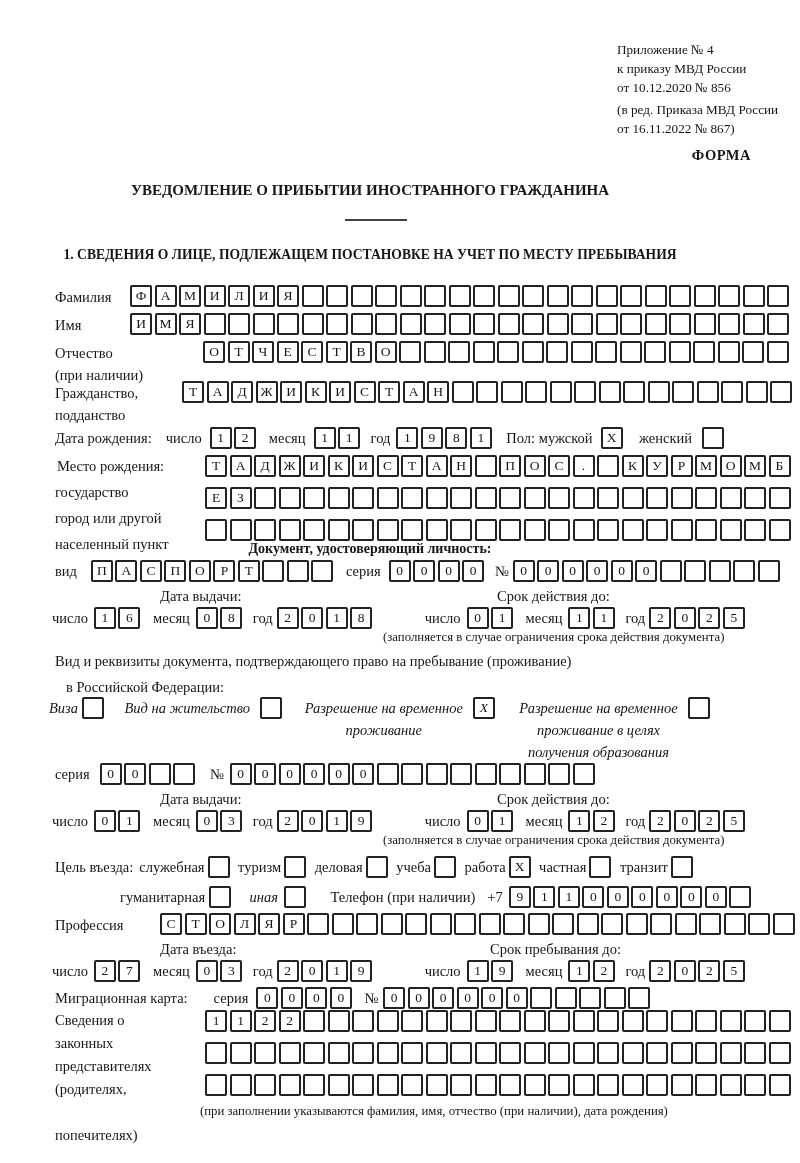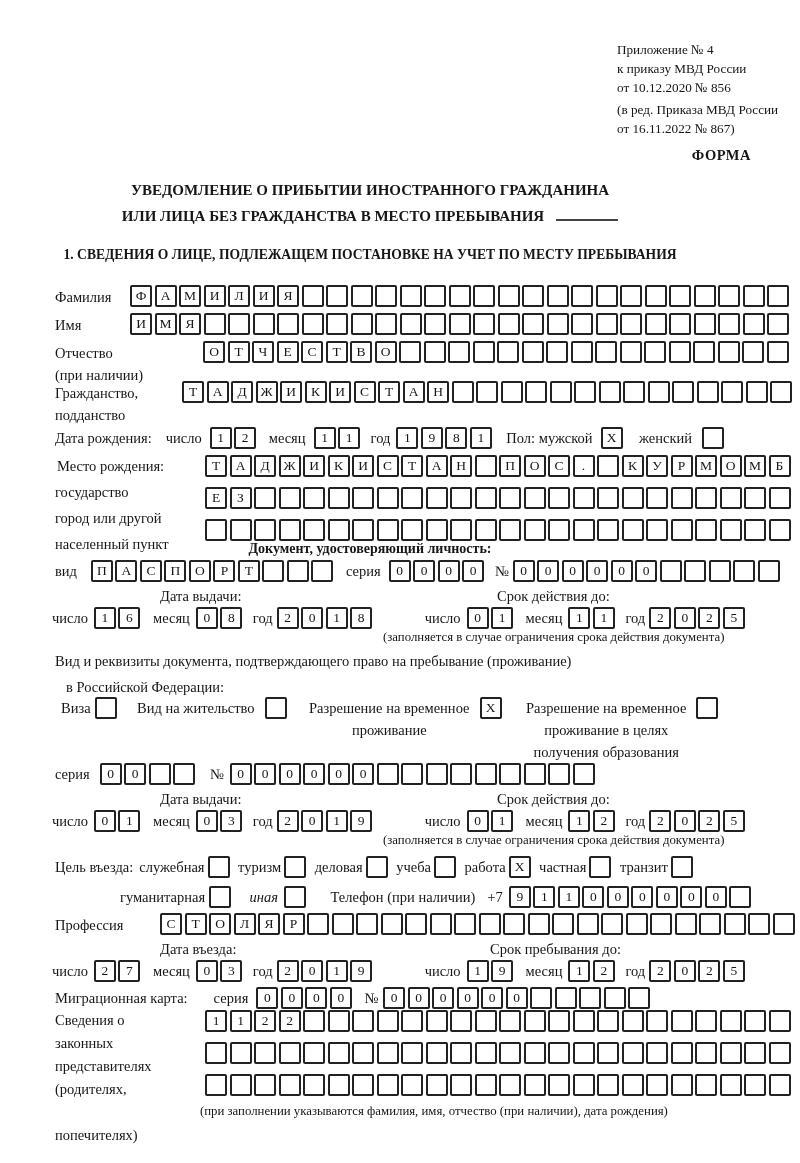--- a/index.html
+++ b/index.html
@@ -34,21 +34,21 @@
     <div>к приказу МВД России</div>
     <div>от 10.12.2020 № 856</div>
     <div class="gap"></div>
     <div>(в ред. Приказа МВД России</div>
     <div>от 16.11.2022 № 867)</div>
   </div>
   <div class="abs b" style="right:49px;top:147px;letter-spacing:0.5px;text-align:right;">ФОРМА</div>
 
   <div class="abs center b" style="top:182px;font-size:15px;">УВЕДОМЛЕНИЕ О ПРИБЫТИИ ИНОСТРАННОГО ГРАЖДАНИНА</div>
   <div class="abs center b" style="top:205px;font-size:15px;">
-    <span>ИЛИ ЛИЦА БЕЗ ГРАЖДАНСТВА В МЕСТО ПРЕБЫВАНИЯ</span><span class="uline"></span>
+    <span class="uline"></span>
   </div>
   <div class="abs center b" style="top:247px;font-size:13.6px;">1. СВЕДЕНИЯ О ЛИЦЕ, ПОДЛЕЖАЩЕМ ПОСТАНОВКЕ НА УЧЕТ ПО МЕСТУ ПРЕБЫВАНИЯ</div>
 
   <div class="abs" style="left:55px;top:289px;">Фамилия</div>
   <div class="row" style="left:130px;top:285px;">
       <span class="boxes">
         <span class="bx">Ф</span>
         <span class="bx">А</span>
         <span class="bx">М</span>
         <span class="bx">И</span>
@@ -369,21 +369,21 @@
         <span class="bx">0</span>
         <span class="bx">2</span>
         <span class="bx">5</span>
       </span>
   </div>
   <div class="abs small" style="left:383px;top:630px;">(заполняется в случае ограничения срока действия документа)</div>
 
   <div class="abs" style="left:55px;top:653px;">Вид и реквизиты документа, подтверждающего право на пребывание (проживание)</div>
   <div class="abs" style="left:66px;top:679px;">в Российской Федерации:</div>
 
-  <div class="row" style="left:61px;top:697px;">
+  <div class="row" style="left:49px;top:697px;font-style:italic;">
     <span class="lbl" style="margin-right:4px;">Виза</span>
     <span class="boxes">
         <span class="bx"></span>
       </span>
     <span class="lbl" style="margin-left:18px;margin-right:10px;">Вид на жительство</span>
     <span class="boxes">
         <span class="bx"></span>
       </span>
     <span class="stack" style="margin-left:20px;margin-right:10px;">
       <div>Разрешение на временное</div>

